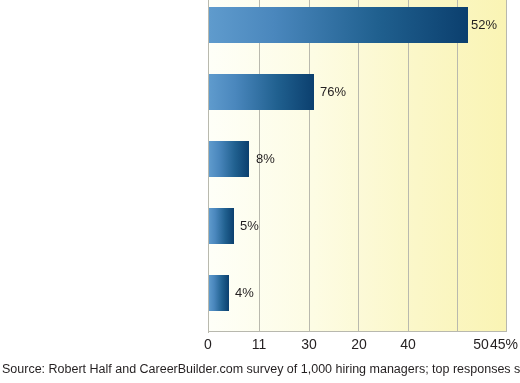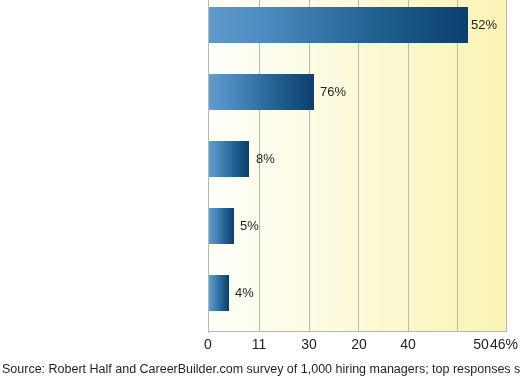--- a/index.html
+++ b/index.html
@@ -119,17 +119,17 @@
   <div class="value-label" style="left:256px; top:151px;">8%</div>
   <div class="value-label" style="left:240px; top:218px;">5%</div>
   <div class="value-label" style="left:235px; top:285px;">4%</div>
 
   <div class="tick-label" style="left:208px;">0</div>
   <div class="tick-label" style="left:259px;">11</div>
   <div class="tick-label" style="left:309px;">30</div>
   <div class="tick-label" style="left:359px;">20</div>
   <div class="tick-label" style="left:408px;">40</div>
   <div class="tick-label" style="left:481px;">50</div>
-  <div class="tick-label" style="left:504px;">46%</div>
+  <div class="tick-label" style="left:504px;">45%</div>
 
   <div id="source-note">Source: Robert Half and CareerBuilder.com survey of 1,000 hiring managers; top responses shown.</div>
 
 </div>
 
 </body></html>

